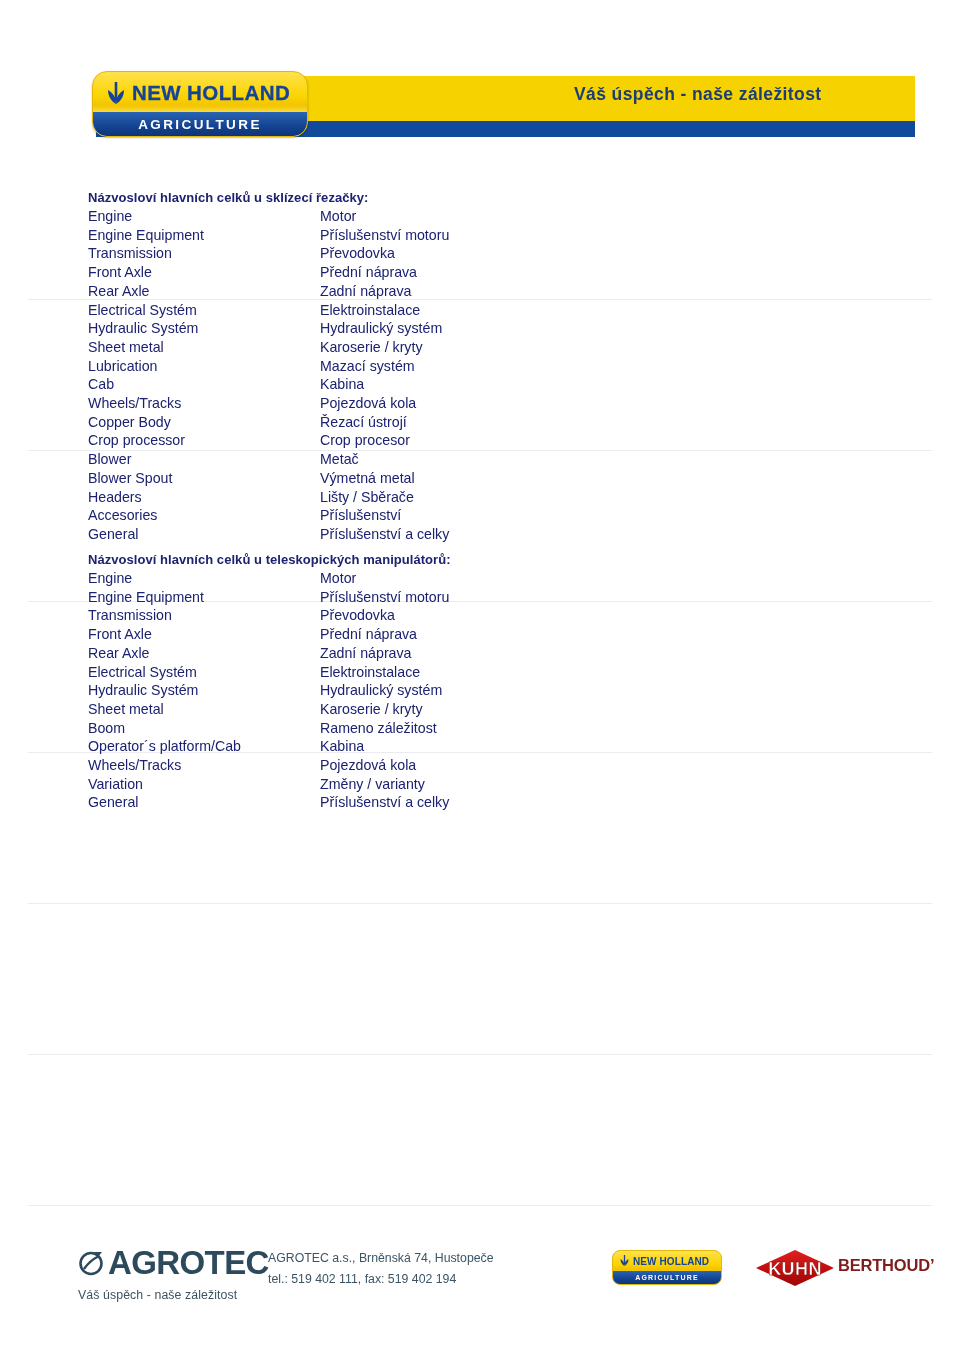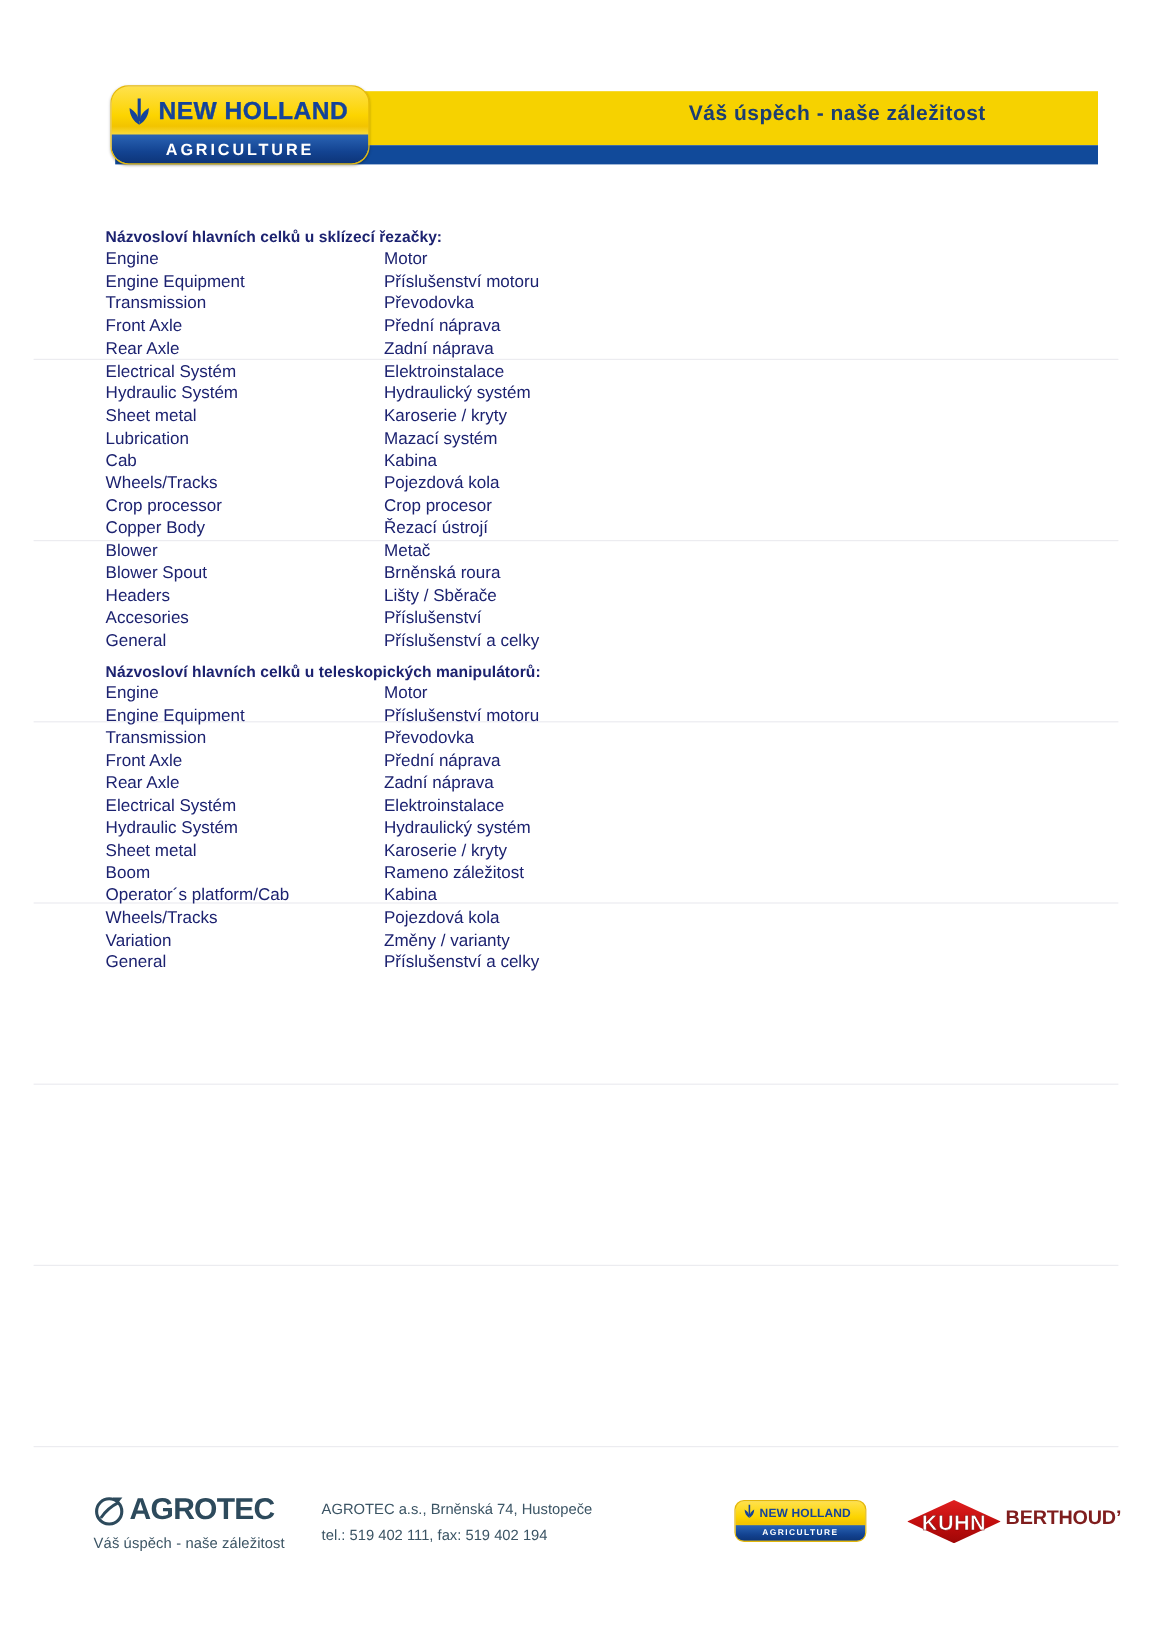--- a/index.html
+++ b/index.html
@@ -108,21 +108,21 @@
     white-space: nowrap;
     vertical-align: top;
   }
   td.col-en { width: 232px; }
   td.col-cz { width: 388px; }
 
   
   #footer { position: absolute; left: 0; top: 1232px; width: 960px; height: 110px; }
   #agrotec-logo { position: absolute; left: 78px; top: 12px; width: 170px; }
   .agrotec-word {
-    font-size: 25px; font-weight: 800; letter-spacing: -0.6px;
+    font-size: 33px; font-weight: 800; letter-spacing: -0.6px;
     color: #2d4a5c; font-family: "Liberation Sans", sans-serif;
     display: flex; align-items: center; gap: 4px;
   }
   .agrotec-mark { width: 26px; height: 26px; display:block; }
   .agrotec-tag {
     font-size: 12.3px; color: #3b5464; margin-top: 6px; letter-spacing: 0.1px;
   }
   #agrotec-contact {
     position: absolute; left: 268px; top: 16px;
     font-size: 12.3px; color: #3b5464; line-height: 21px;
@@ -249,34 +249,34 @@
           </tr>
           <tr>
             <td class="col-en">Cab</td>
             <td class="col-cz">Kabina</td>
           </tr>
           <tr>
             <td class="col-en">Wheels/Tracks</td>
             <td class="col-cz">Pojezdová kola</td>
           </tr>
           <tr>
+            <td class="col-en">Copper Body</td>
+            <td class="col-cz">Řezací ústrojí</td>
+          </tr>
+          <tr>
             <td class="col-en">Crop processor</td>
             <td class="col-cz">Crop procesor</td>
           </tr>
           <tr>
-            <td class="col-en">Copper Body</td>
-            <td class="col-cz">Řezací ústrojí</td>
-          </tr>
-          <tr>
             <td class="col-en">Blower</td>
             <td class="col-cz">Metač</td>
           </tr>
           <tr>
             <td class="col-en">Blower Spout</td>
-            <td class="col-cz">Brněnská roura</td>
+            <td class="col-cz">Výmetná metal</td>
           </tr>
           <tr>
             <td class="col-en">Headers</td>
             <td class="col-cz">Lišty / Sběrače</td>
           </tr>
           <tr>
             <td class="col-en">Accesories</td>
             <td class="col-cz">Příslušenství</td>
           </tr>
           <tr>

